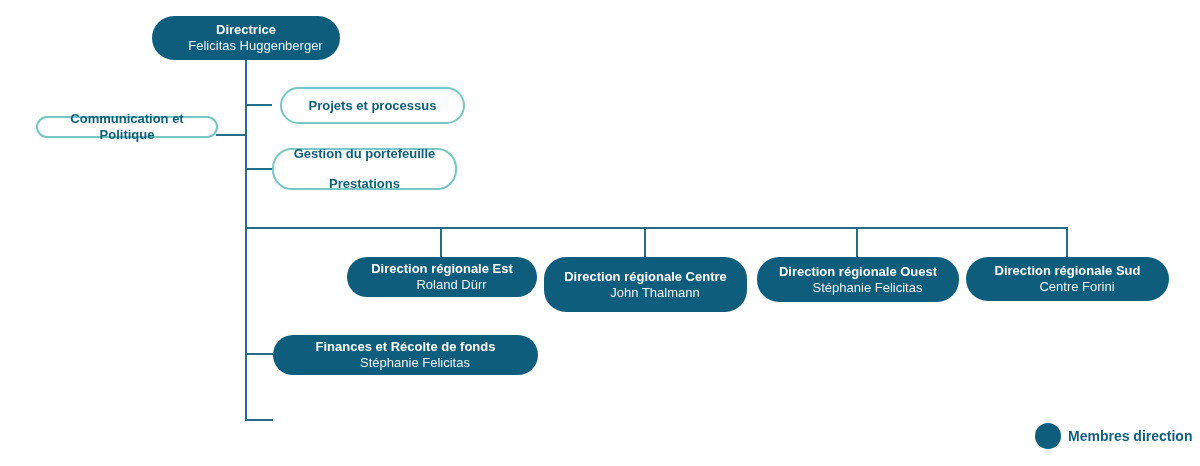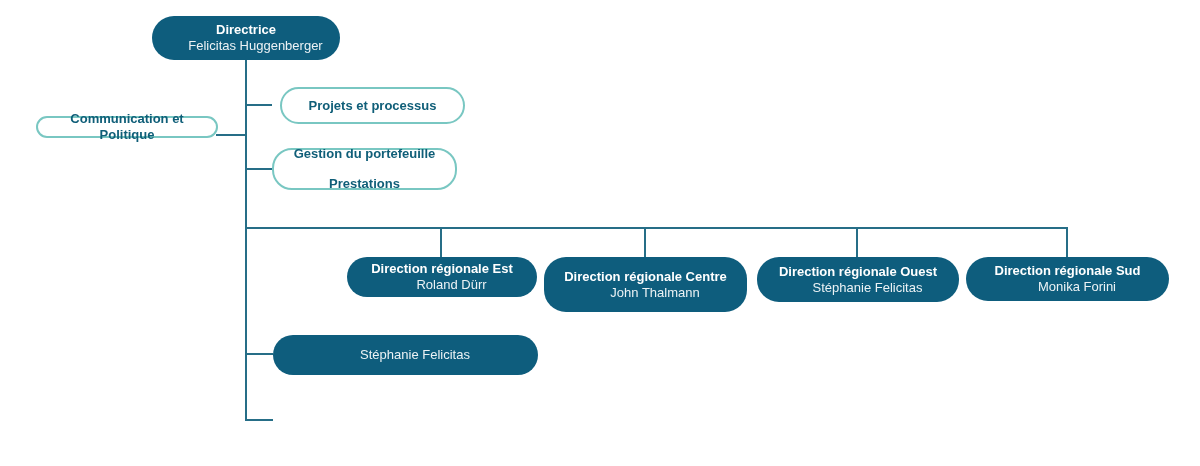--- a/index.html
+++ b/index.html
@@ -132,22 +132,27 @@
     <div class="person">John Thalmann</div>
   </div>
 
   <div class="node dark" id="node-ouest">
     <div class="title">Direction régionale Ouest</div>
     <div class="person">Stéphanie Felicitas</div>
   </div>
 
   <div class="node dark" id="node-sud">
     <div class="title">Direction régionale Sud</div>
-    <div class="person">Monika Forini</div>
+    <div class="person">Centre Forini</div>
   </div>
 
   <div class="node dark" id="node-finances">
+    <div class="title">Finances et Récolte de fonds</div>
     <div class="person">Stéphanie Felicitas</div>
   </div>
 
 
+  <div id="legend">
+    <div class="dot"></div>
+    <div class="label">Membres direction</div>
+  </div>
 
 </div>
 
 </body></html>

